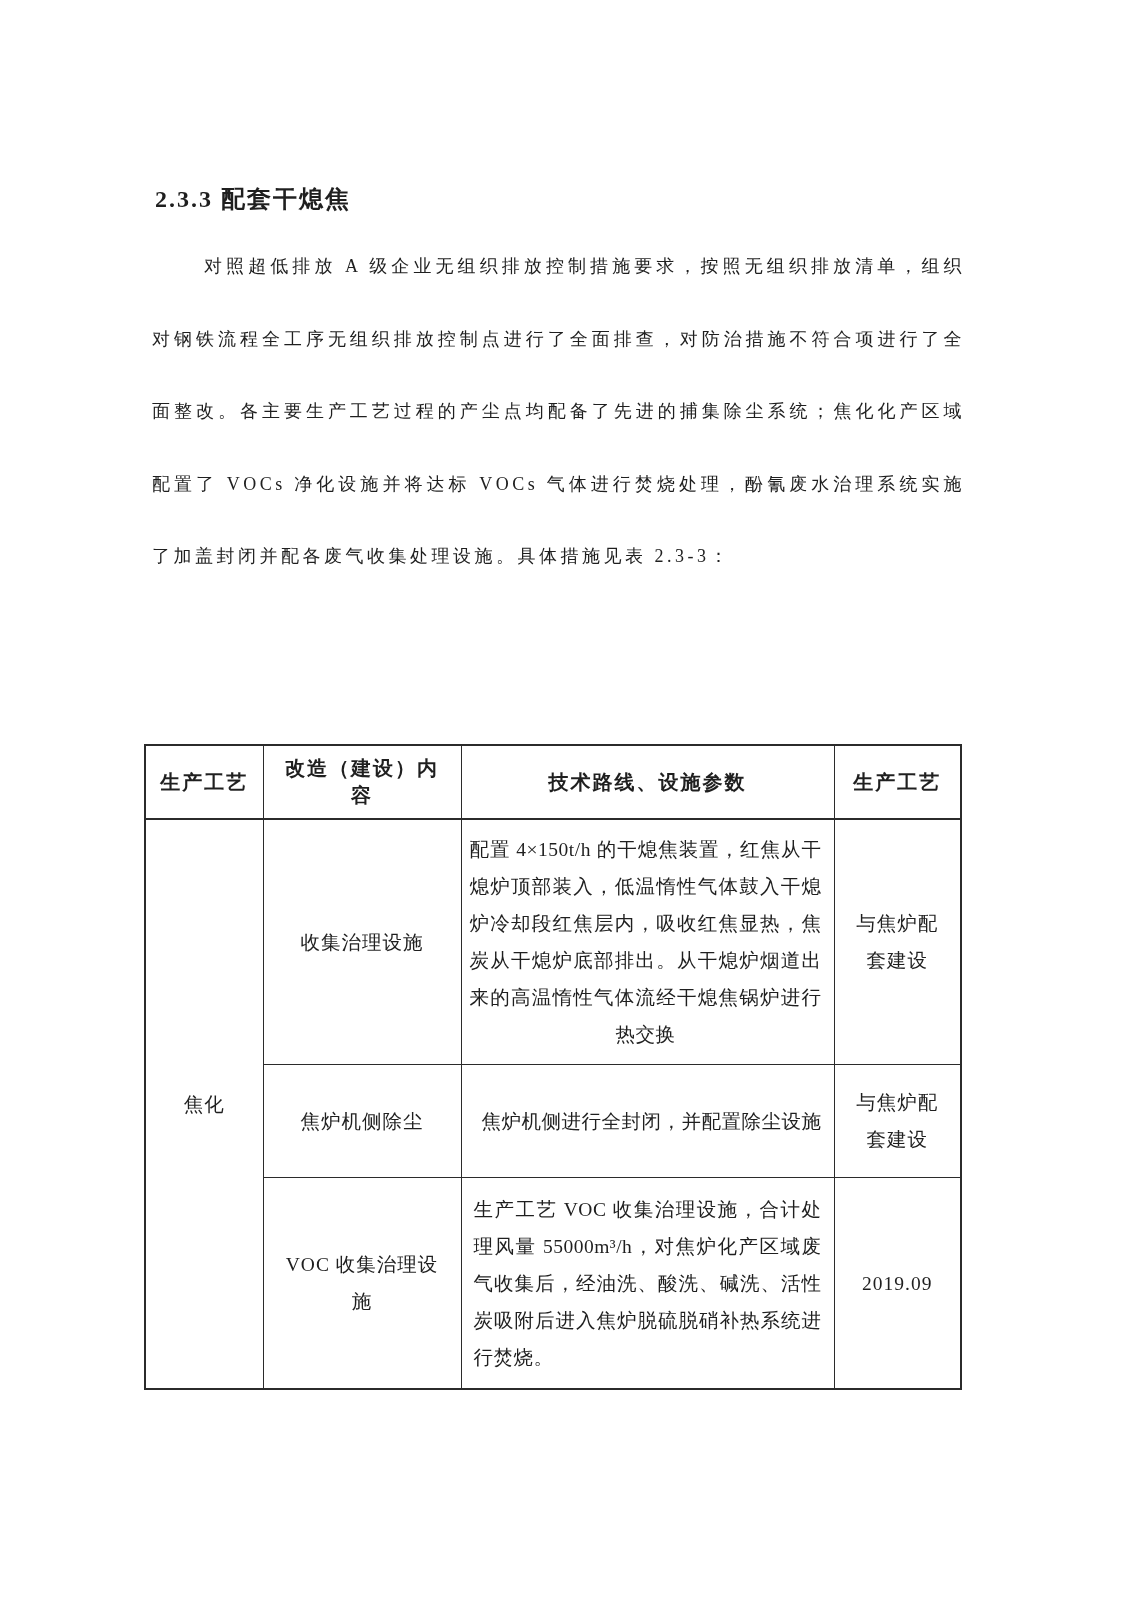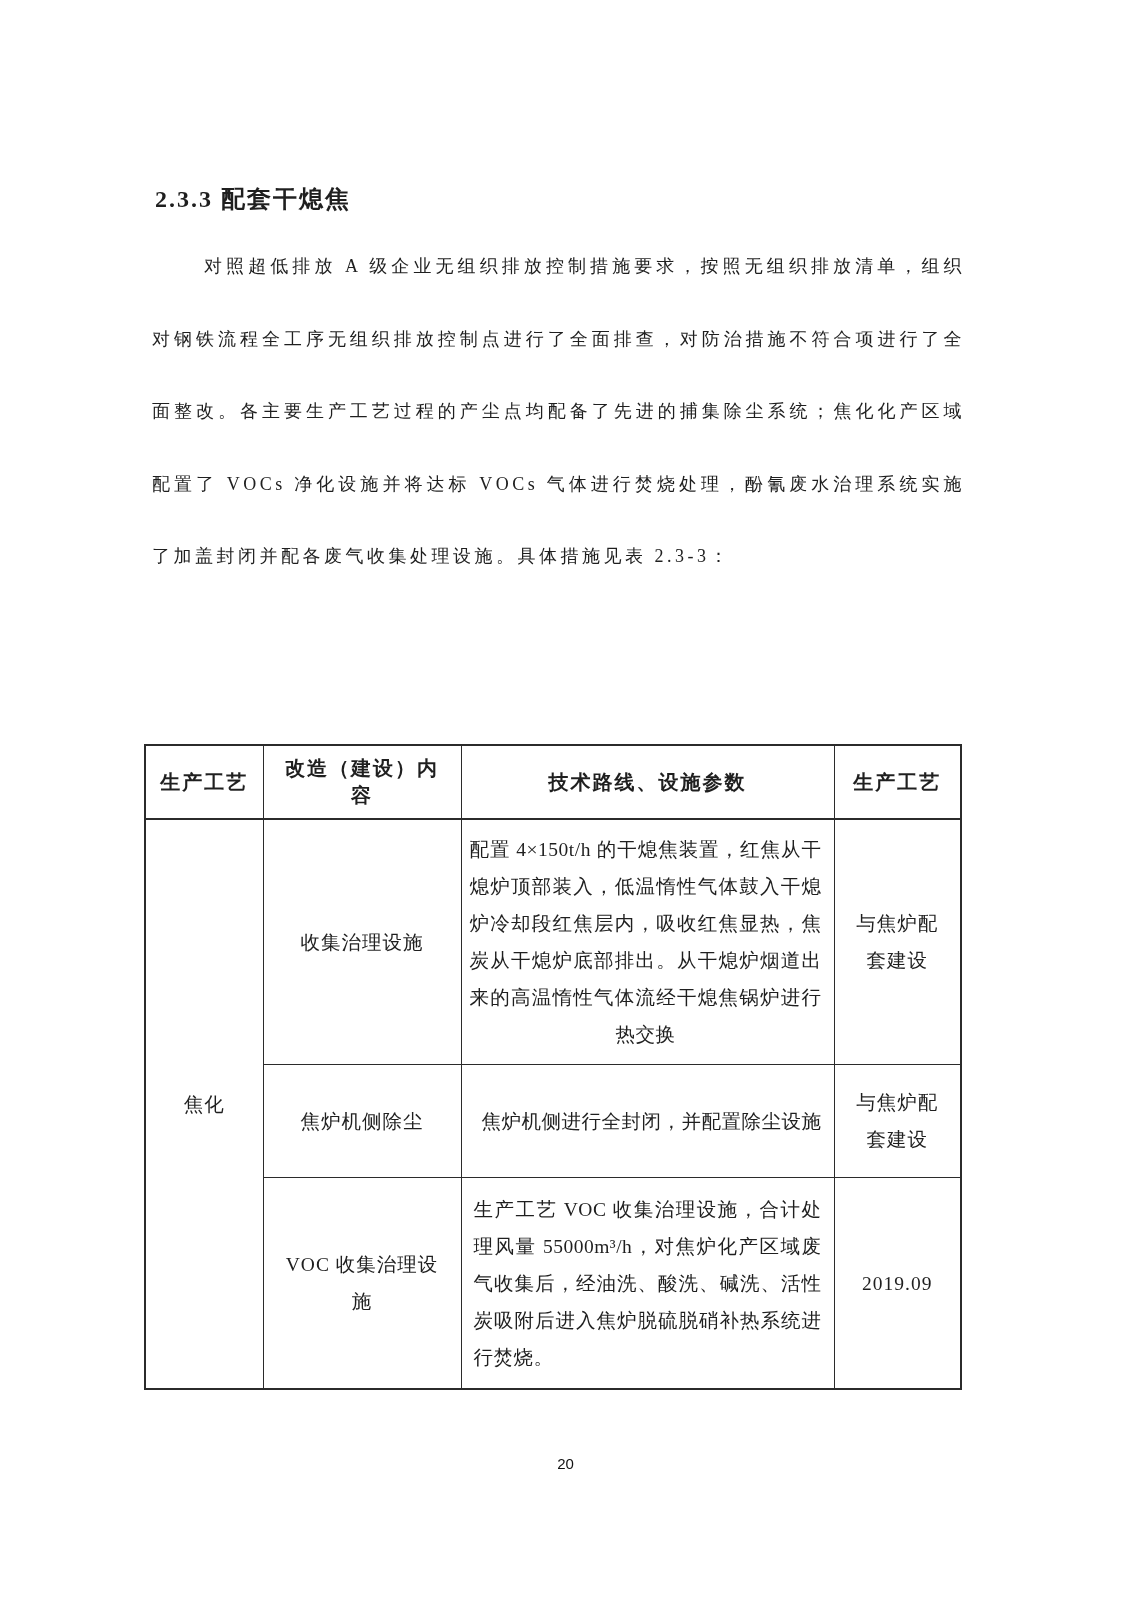--- a/index.html
+++ b/index.html
@@ -136,15 +136,14 @@
         <td class="center-cell">与焦炉配套建设</td>
       </tr>
       <tr class="row-3">
         <td class="center-cell">VOC 收集治理设施</td>
         <td class="tech-cell">生产工艺 VOC 收集治理设施，合计处理风量 55000m³/h，对焦炉化产区域废气收集后，经油洗、酸洗、碱洗、活性炭吸附后进入焦炉脱硫脱硝补热系统进行焚烧。</td>
         <td class="center-cell">2019.09</td>
       </tr>
     </tbody>
   </table>
 
-  <div class="page-number">20</div>
 
 </div>
 
 </body></html>

